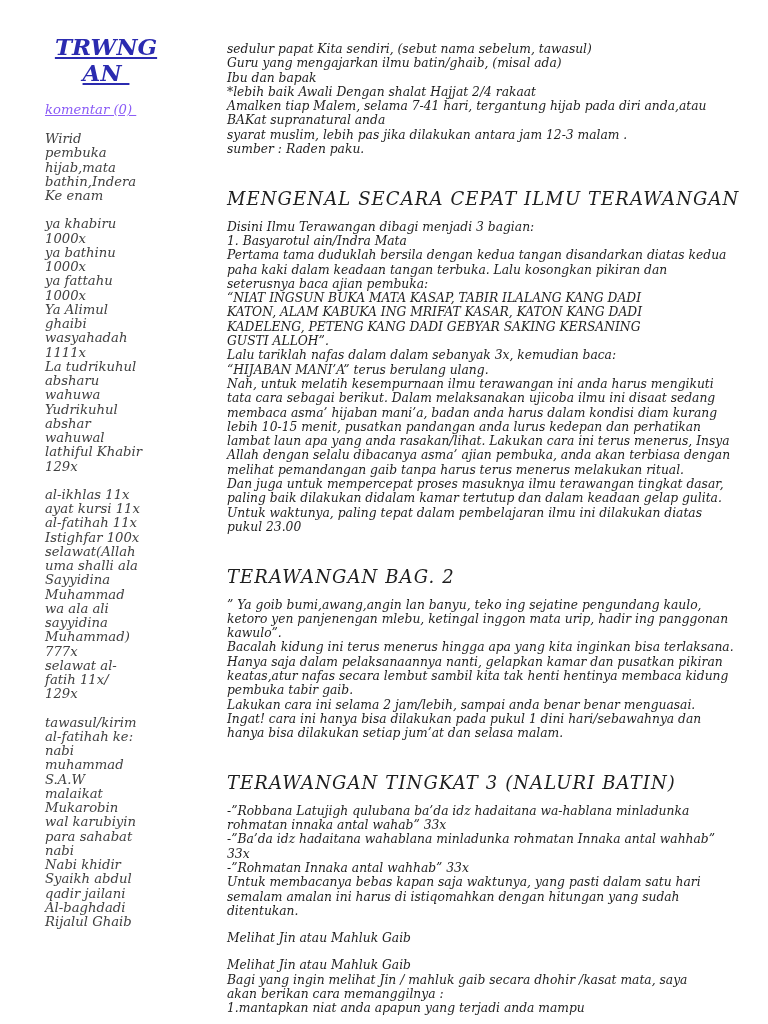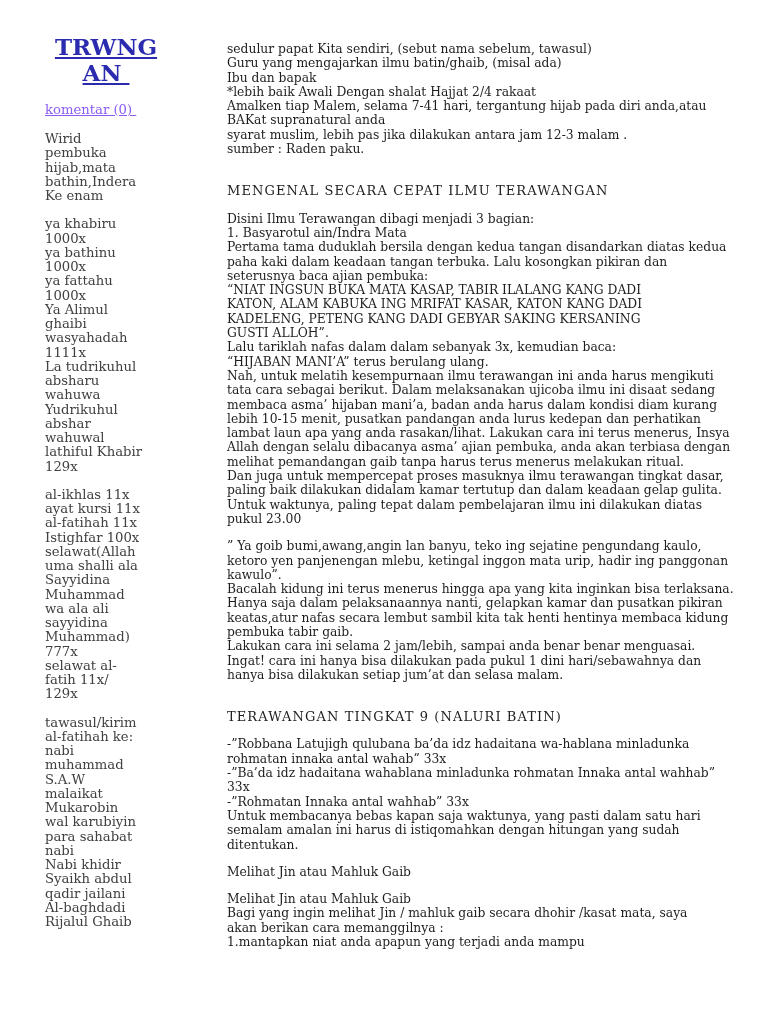--- a/index.html
+++ b/index.html
@@ -10,20 +10,21 @@
     height: 1024px;
     overflow: hidden;
   }
   .page {
     position: relative;
     width: 768px;
     height: 1024px;
     background: #ffffff;
     font-family: "DejaVu Serif", "Liberation Serif", serif;
     color: #1e1e1e;
+    font-style: italic;
   }
   
   .sidebar {
     position: absolute;
     left: 45px;
     top: 34px;
     width: 172px;
   }
   .post-title {
     display: block;
@@ -69,22 +70,22 @@
     width: 535px;
   }
   .blk {
     white-space: pre;
     font-size: 12.3px;
     line-height: 14.3px;
     color: #1e1e1e;
   }
   .blk.para { margin-top: 13px; }
   .blk.heading {
-    margin-top: 28px;
-    font-size: 13px;
+    margin-top: 36px;
+    font-size: 18px;
     letter-spacing: 1.1px;
   }
   .blk:first-child { margin-top: 12px; }
 </style>
 </head>
 <body>
 
 <div class="page">
 
   <div class="sidebar">
@@ -173,31 +174,32 @@
 tata cara sebagai berikut. Dalam melaksanakan ujicoba ilmu ini disaat sedang
 membaca asma’ hijaban mani’a, badan anda harus dalam kondisi diam kurang
 lebih 10-15 menit, pusatkan pandangan anda lurus kedepan dan perhatikan
 lambat laun apa yang anda rasakan/lihat. Lakukan cara ini terus menerus, Insya
 Allah dengan selalu dibacanya asma’ ajian pembuka, anda akan terbiasa dengan
 melihat pemandangan gaib tanpa harus terus menerus melakukan ritual.
 Dan juga untuk mempercepat proses masuknya ilmu terawangan tingkat dasar,
 paling baik dilakukan didalam kamar tertutup dan dalam keadaan gelap gulita.
 Untuk waktunya, paling tepat dalam pembelajaran ilmu ini dilakukan diatas
 pukul 23.00</div>
+      <div class="blk heading">TERAWANGAN BAG. 2</div>
       <div class="blk para">” Ya goib bumi,awang,angin lan banyu, teko ing sejatine pengundang kaulo,
 ketoro yen panjenengan mlebu, ketingal inggon mata urip, hadir ing panggonan
 kawulo”.
 Bacalah kidung ini terus menerus hingga apa yang kita inginkan bisa terlaksana.
 Hanya saja dalam pelaksanaannya nanti, gelapkan kamar dan pusatkan pikiran
 keatas,atur nafas secara lembut sambil kita tak henti hentinya membaca kidung
 pembuka tabir gaib.
 Lakukan cara ini selama 2 jam/lebih, sampai anda benar benar menguasai.
 Ingat! cara ini hanya bisa dilakukan pada pukul 1 dini hari/sebawahnya dan
 hanya bisa dilakukan setiap jum’at dan selasa malam.</div>
-      <div class="blk heading">TERAWANGAN TINGKAT 9 (NALURI BATIN)</div>
+      <div class="blk heading">TERAWANGAN TINGKAT 3 (NALURI BATIN)</div>
       <div class="blk para">-”Robbana Latujigh qulubana ba’da idz hadaitana wa-hablana minladunka
 rohmatan innaka antal wahab” 33x
 -”Ba’da idz hadaitana wahablana minladunka rohmatan Innaka antal wahhab”
 33x
 -”Rohmatan Innaka antal wahhab” 33x
 Untuk membacanya bebas kapan saja waktunya, yang pasti dalam satu hari
 semalam amalan ini harus di istiqomahkan dengan hitungan yang sudah
 ditentukan.</div>
       <div class="blk para">Melihat Jin atau Mahluk Gaib</div>
       <div class="blk para">Melihat Jin atau Mahluk Gaib

